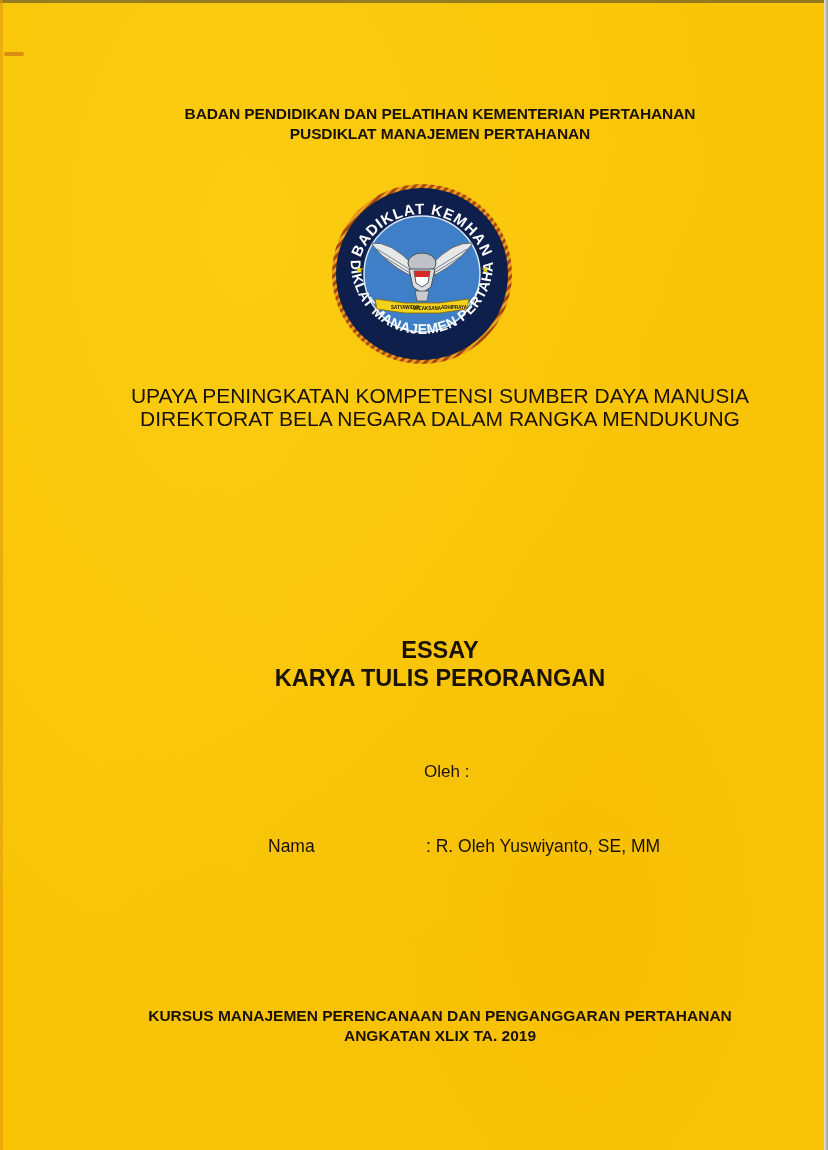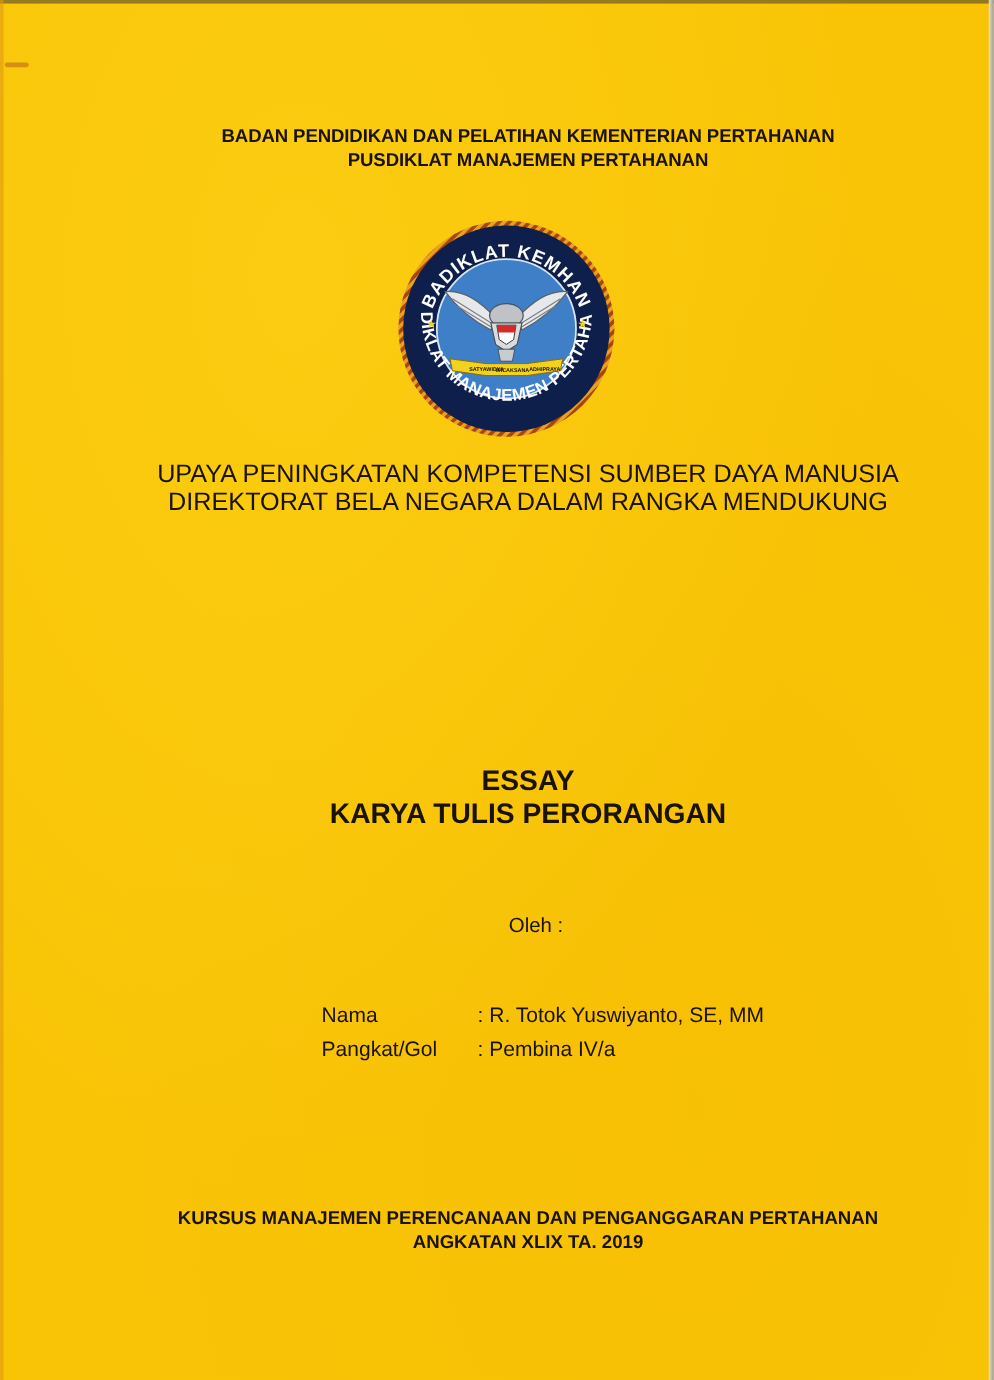--- a/index.html
+++ b/index.html
@@ -20,21 +20,21 @@
   .edge-top { position:absolute; left:0; top:0; width:828px; height:3px; background:#6b5a2a; opacity:.7; }
   .edge-right { position:absolute; right:0; top:0; width:4px; height:1150px; background:linear-gradient(90deg,#e8e2cf,#9a9a9a); }
   .edge-left { position:absolute; left:0; top:0; width:3px; height:1150px; background:#e09a10; opacity:.6; }
   .center { position:absolute; left:0; width:828px; text-align:center;padding-left:26px; }
   .hdr { top: 104px; font-weight:700; font-size:15.5px; line-height:20px; letter-spacing:-0.1px; }
   .logo { position:absolute; left:331px; top:183px; width:182px; height:182px; }
   .title { top: 384px; font-weight:400; font-size:21px; line-height:23px; }
   .kt { top: 636px; font-weight:700; font-size:23.5px; line-height:28px; }
   .oleh { top: 762px; font-size:17px; line-height:20px; left: 398px; width:auto; text-align:left; }
   .fields { position:absolute; left:268px; top:834px; font-size:17.5px; }
-  .frow { display:flex; height:28px; line-height:24px; }
+  .frow { display:flex; height:28px; line-height:24px;gap:28px; }
   .flabel { width:130px; }
   .fval { }
   .foot { top: 1006px; font-weight:700; font-size:15.5px; line-height:20px; }
   .mark { position:absolute; left:4px; top:52px; width:20px; height:4px; background:#b5541a; opacity:.5; border-radius:2px; }
 </style>
 </head>
 <body>
 
 <div class="page">
   <div class="edge-top"></div>
@@ -95,25 +95,21 @@
   <div class="center kt">
     <div>ESSAY</div>
     <div>KARYA TULIS PERORANGAN</div>
   </div>
 
   <div class="center oleh">Oleh :</div>
 
   <div class="fields">
     <div class="frow">
       <span class="flabel">Nama</span>
-      <span class="fval">: R. Totok Yuswiyanto, SE, MM</span>
-    </div>
-    <div class="frow">
-      <span class="flabel">Pangkat/Gol</span>
-      <span class="fval">: Pembina IV/a</span>
+      <span class="fval">: R. Oleh Yuswiyanto, SE, MM</span>
     </div>
   </div>
 
   <div class="center foot">
     <div>KURSUS MANAJEMEN PERENCANAAN DAN PENGANGGARAN PERTAHANAN</div>
     <div>ANGKATAN XLIX TA. 2019</div>
   </div>
 </div>
 
 </body></html>

